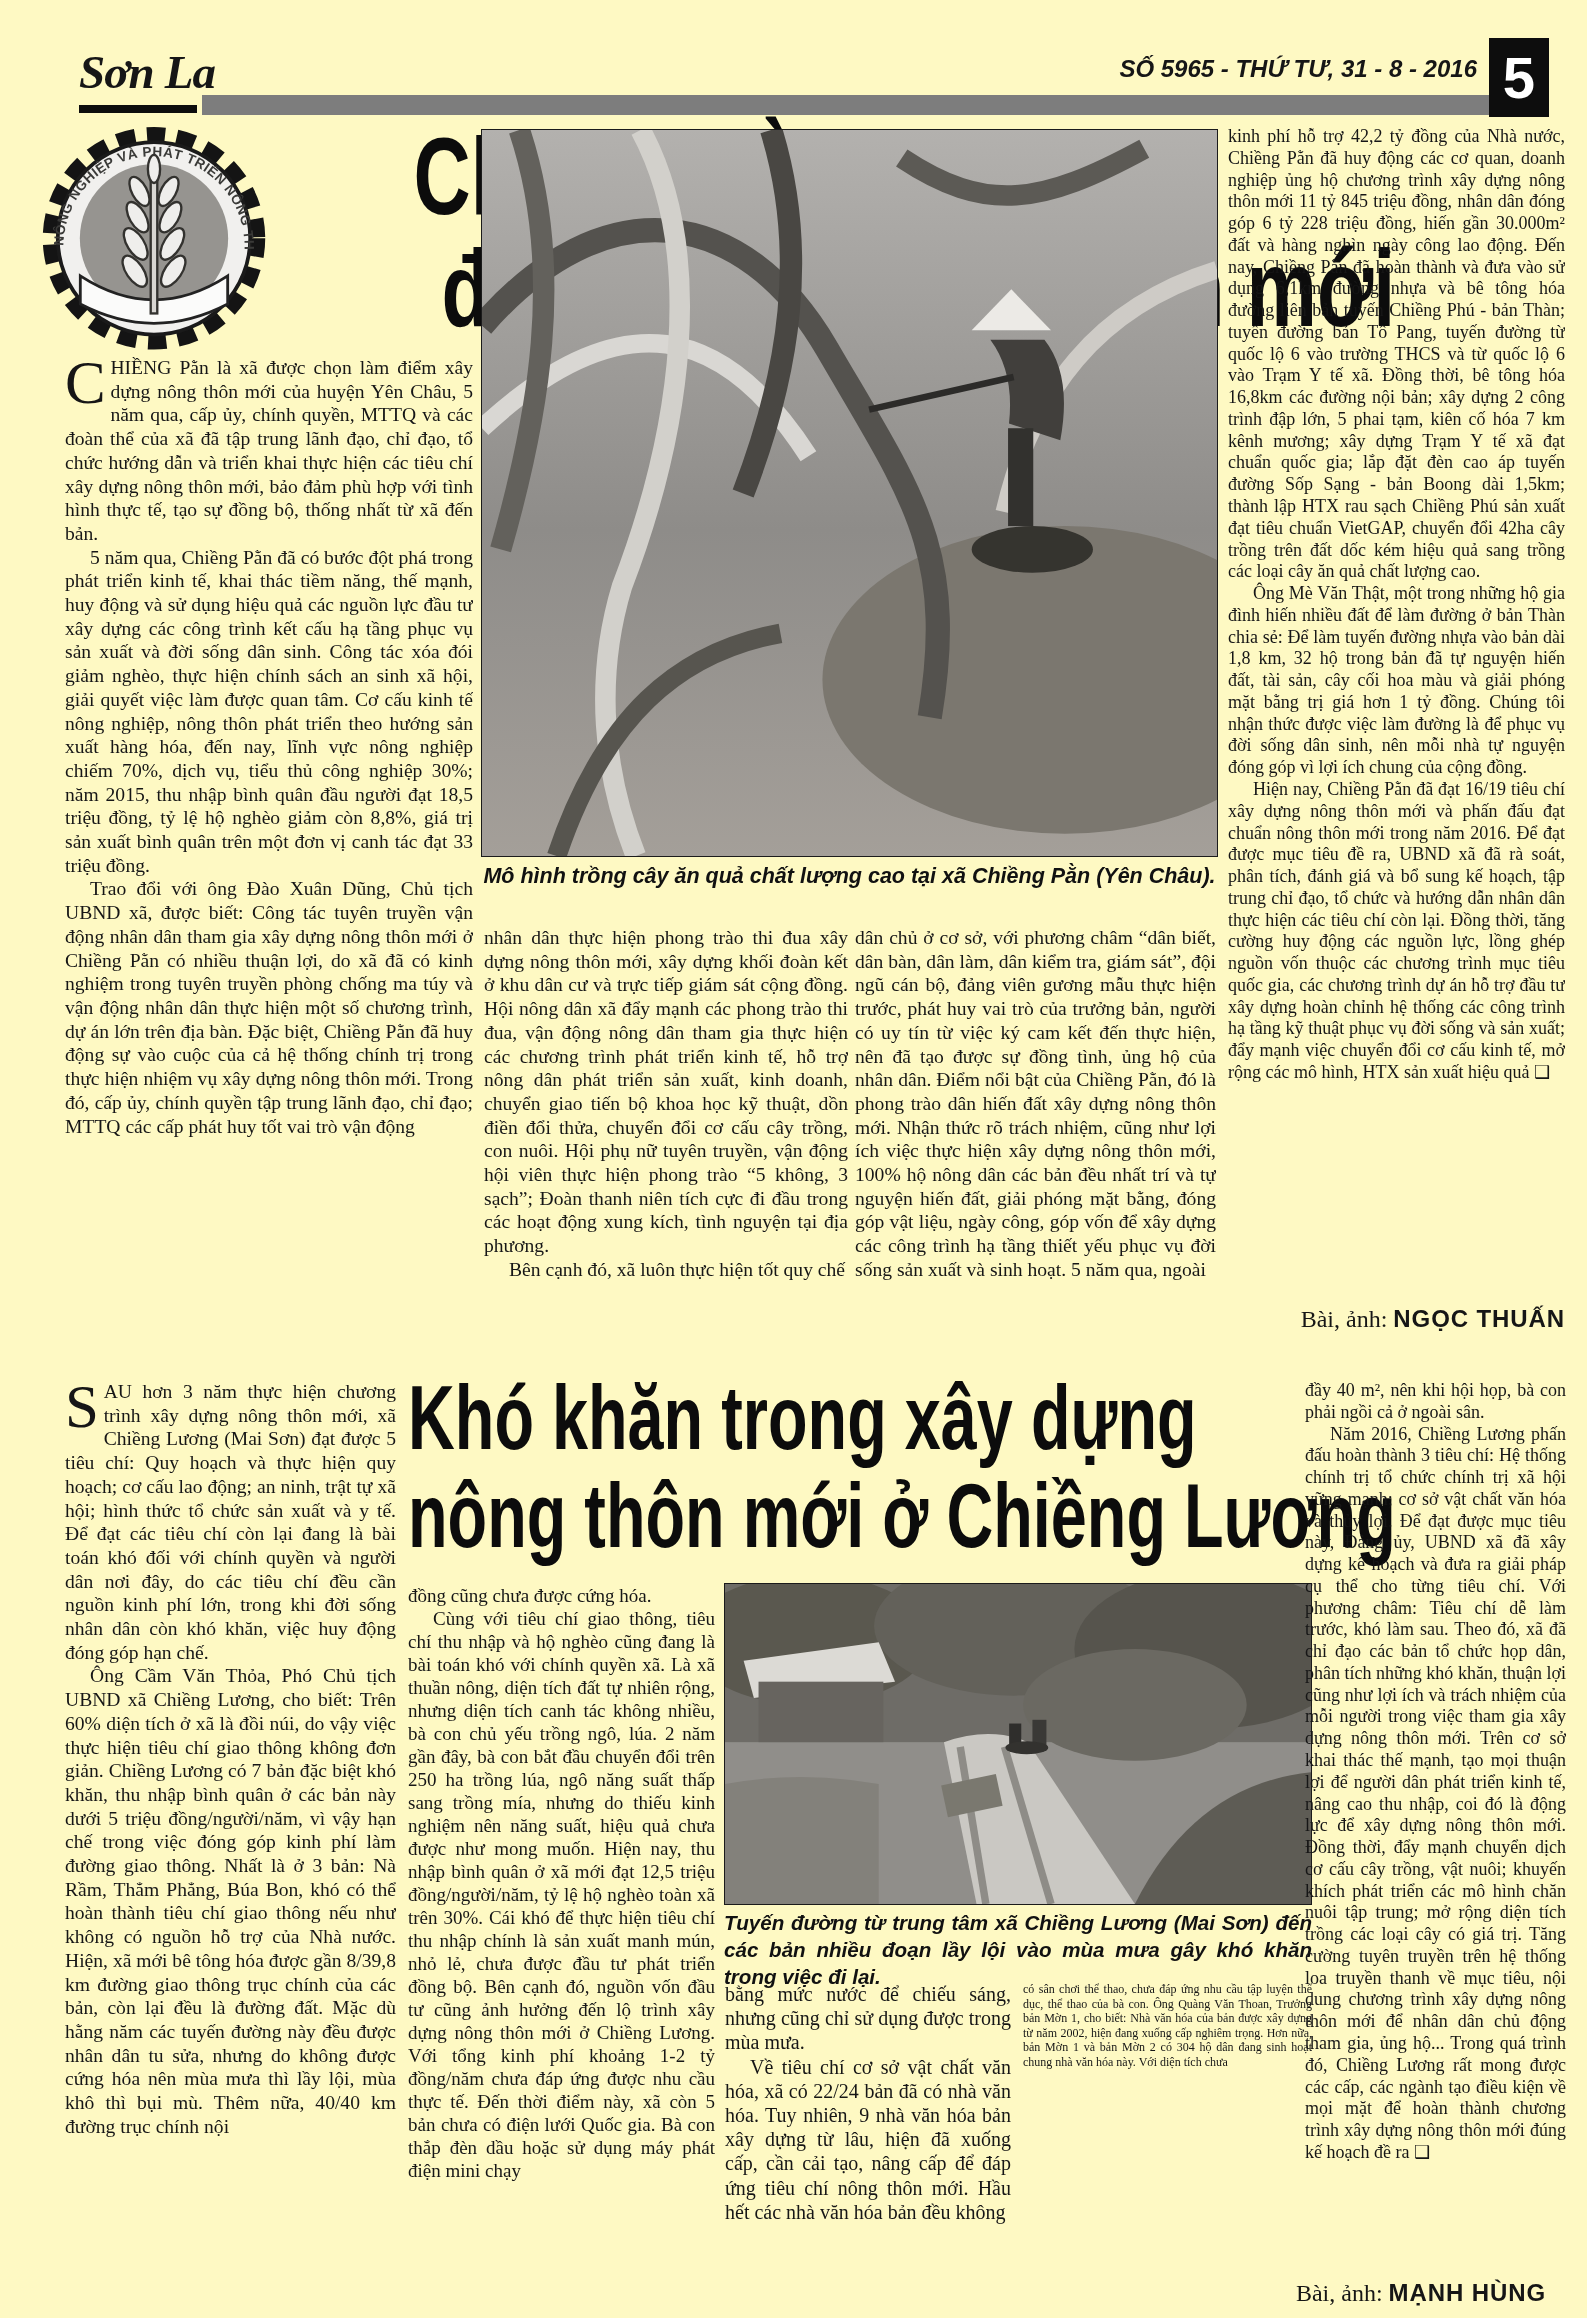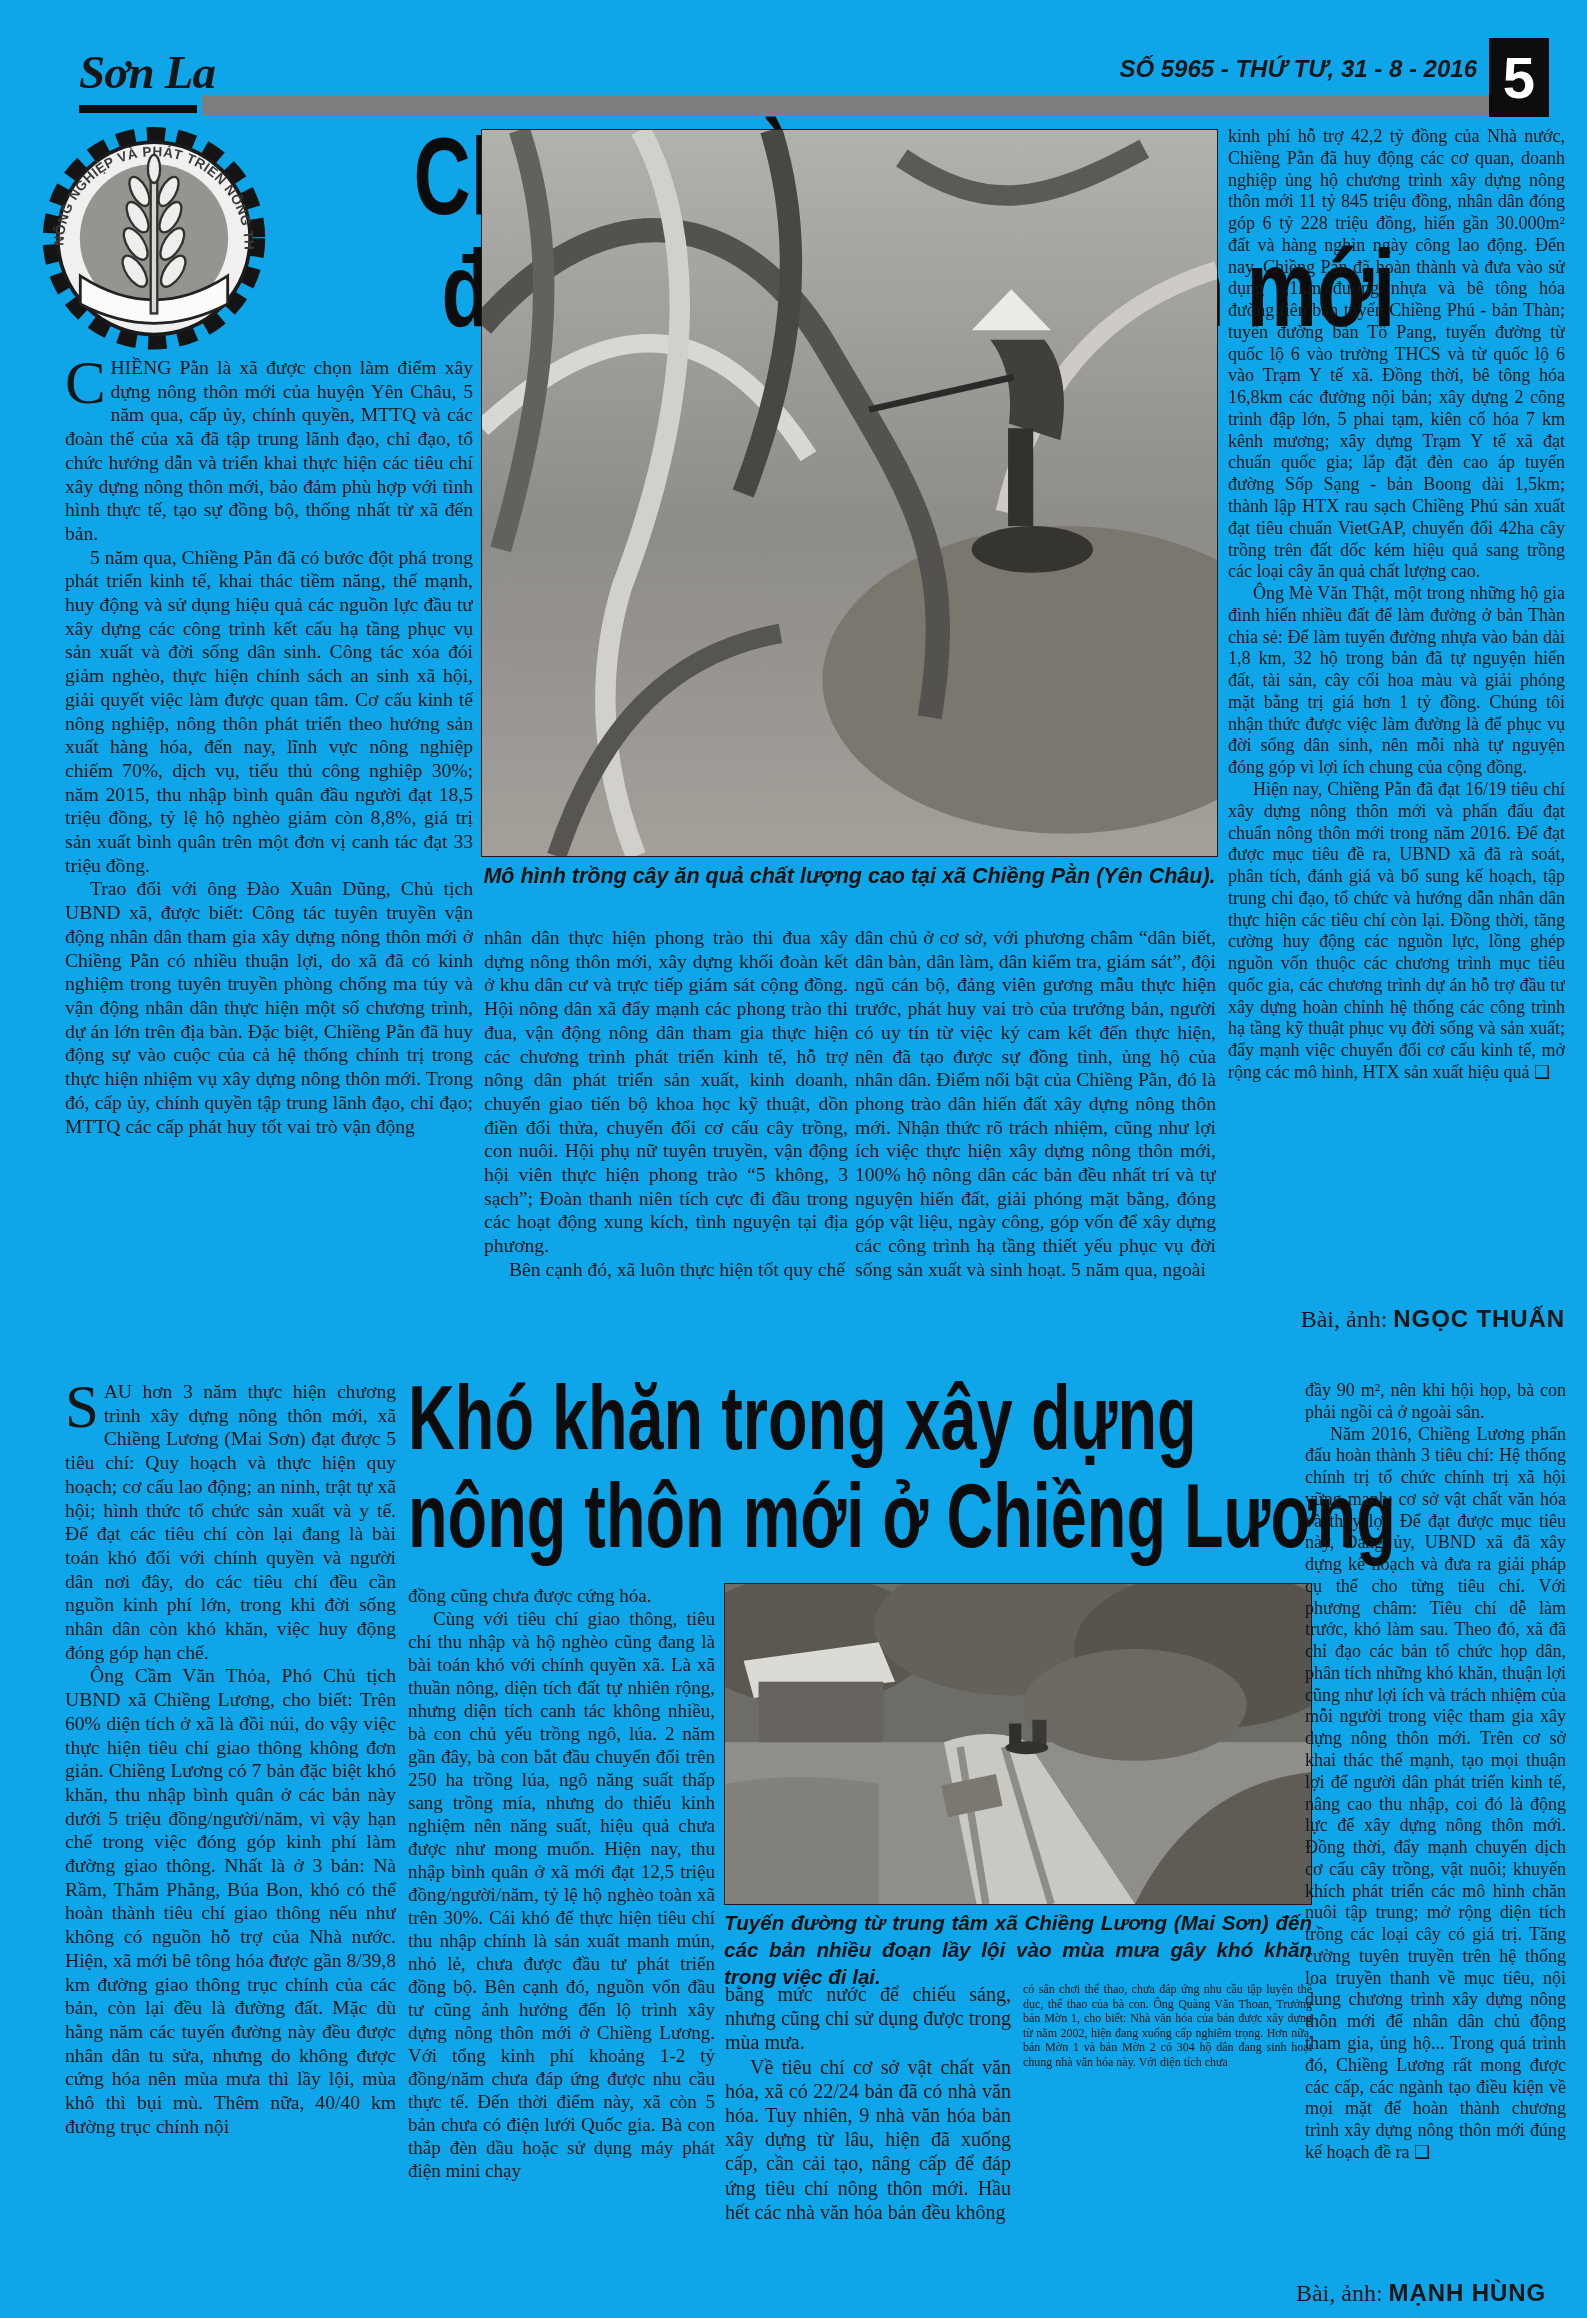--- a/index.html
+++ b/index.html
@@ -1,16 +1,16 @@
 <!DOCTYPE html>
 <html style="font-size:7.5px"><head>
 <meta charset="utf-8">
 <style>
   html,body{margin:0;padding:0;background:#e8e8e8;}
-  .page{position:relative;width:1587px;height:2319px;background:#0ea5e9;font-family:"Liberation Serif",serif;color:#161616;overflow:hidden;}
+  .page{position:relative;width:1587px;height:2319px;background:#fef9c3;font-family:"Liberation Serif",serif;color:#161616;overflow:hidden;}
   .abs{position:absolute;}
   
   .nameplate{left:79px;top:45px;font-family:"Liberation Serif",serif;font-weight:bold;font-style:italic;font-size:47px;letter-spacing:-0.9px;white-space:nowrap;}
   .nameplate-bar{left:79px;top:105px;width:118px;height:7.5px;background:#0d0d0d;}
   .graybar{left:202px;top:95px;width:1287px;height:19.6px;background:#7d7d7d;}
   .issueline{left:1005px;top:55px;width:472px;text-align:right;font-family:"Liberation Sans",sans-serif;font-weight:bold;font-style:italic;font-size:24px;white-space:nowrap;}
   .pagebox{left:1489px;top:38px;width:60px;height:79px;background:#0d0d0d;color:#ffffff;text-align:center;}
   .pagebox span{font-family:"Liberation Sans",sans-serif;font-weight:bold;font-size:58px;line-height:79px;}
   
   .hl{font-family:"Liberation Sans",sans-serif;font-weight:bold;color:#0c0c0c;white-space:nowrap;line-height:1;}
@@ -176,21 +176,21 @@
   <div class="abs col" style="left:725px;top:1982px;width:286px;height:334px;font-size:20px;">
     <p class="first">bằng mức nước để chiếu sáng, nhưng cũng chỉ sử dụng được trong mùa mưa.</p>
     <p>Về tiêu chí cơ sở vật chất văn hóa, xã có 22/24 bản đã có nhà văn hóa. Tuy nhiên, 9 nhà văn hóa bản xây dựng từ lâu, hiện đã xuống cấp, cần cải tạo, nâng cấp để đáp ứng tiêu chí nông thôn mới. Hầu hết các nhà văn hóa bản đều không</p>
   </div>
 
   <div class="abs col" style="left:1023px;top:1982px;width:289px;height:334px;font-size:12px;">
     <p class="first">có sân chơi thể thao, chưa đáp ứng nhu cầu tập luyện thể dục, thể thao của bà con. Ông Quàng Văn Thoan, Trưởng bản Mờn 1, cho biết: Nhà văn hóa của bản được xây dựng từ năm 2002, hiện đang xuống cấp nghiêm trọng. Hơn nữa, bản Mờn 1 và bản Mờn 2 có 304 hộ dân đang sinh hoạt chung nhà văn hóa này. Với diện tích chưa</p>
   </div>
 
   <div class="abs col" style="left:1305px;top:1380px;width:261px;height:895px;font-size:18px;">
-    <p class="first">đầy 90 m², nên khi hội họp, bà con phải ngồi cả ở ngoài sân.</p>
+    <p class="first">đầy 40 m², nên khi hội họp, bà con phải ngồi cả ở ngoài sân.</p>
     <p>Năm 2016, Chiềng Lương phấn đấu hoàn thành 3 tiêu chí: Hệ thống chính trị tổ chức chính trị xã hội vững mạnh; cơ sở vật chất văn hóa và thủy lợi. Để đạt được mục tiêu này, Đảng ủy, UBND xã đã xây dựng kế hoạch và đưa ra giải pháp cụ thể cho từng tiêu chí. Với phương châm: Tiêu chí dễ làm trước, khó làm sau. Theo đó, xã đã chỉ đạo các bản tổ chức họp dân, phân tích những khó khăn, thuận lợi cũng như lợi ích và trách nhiệm của mỗi người trong việc tham gia xây dựng nông thôn mới. Trên cơ sở khai thác thế mạnh, tạo mọi thuận lợi để người dân phát triển kinh tế, nâng cao thu nhập, coi đó là động lực để xây dựng nông thôn mới. Đồng thời, đẩy mạnh chuyển dịch cơ cấu cây trồng, vật nuôi; khuyến khích phát triển các mô hình chăn nuôi tập trung; mở rộng diện tích trồng các loại cây có giá trị. Tăng cường tuyên truyền trên hệ thống loa truyền thanh về mục tiêu, nội dung chương trình xây dựng nông thôn mới để nhân dân chủ động tham gia, ủng hộ... Trong quá trình đó, Chiềng Lương rất mong được các cấp, các ngành tạo điều kiện về mọi mặt để hoàn thành chương trình xây dựng nông thôn mới đúng kế hoạch đề ra ❑</p>
   </div>
   <div class="abs byline" style="left:1285px;top:2279px;width:261px;">
     <span class="bl-label">Bài, ảnh:</span>
     <span class="bl-name">MẠNH HÙNG</span>
   </div>
 
 </div>
 
 

